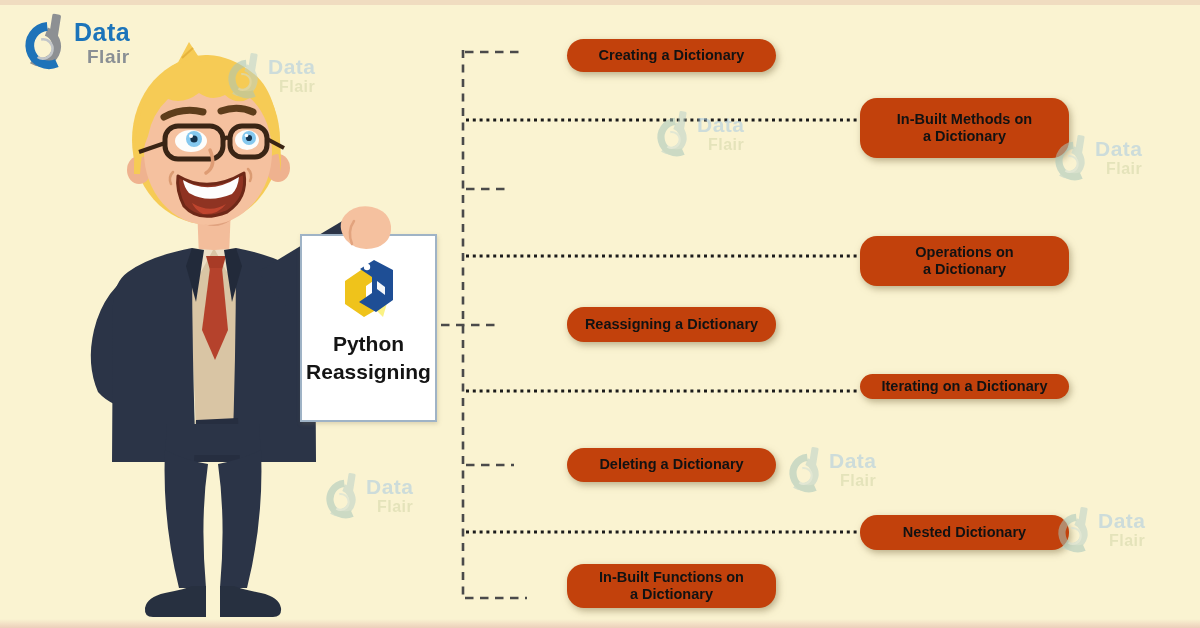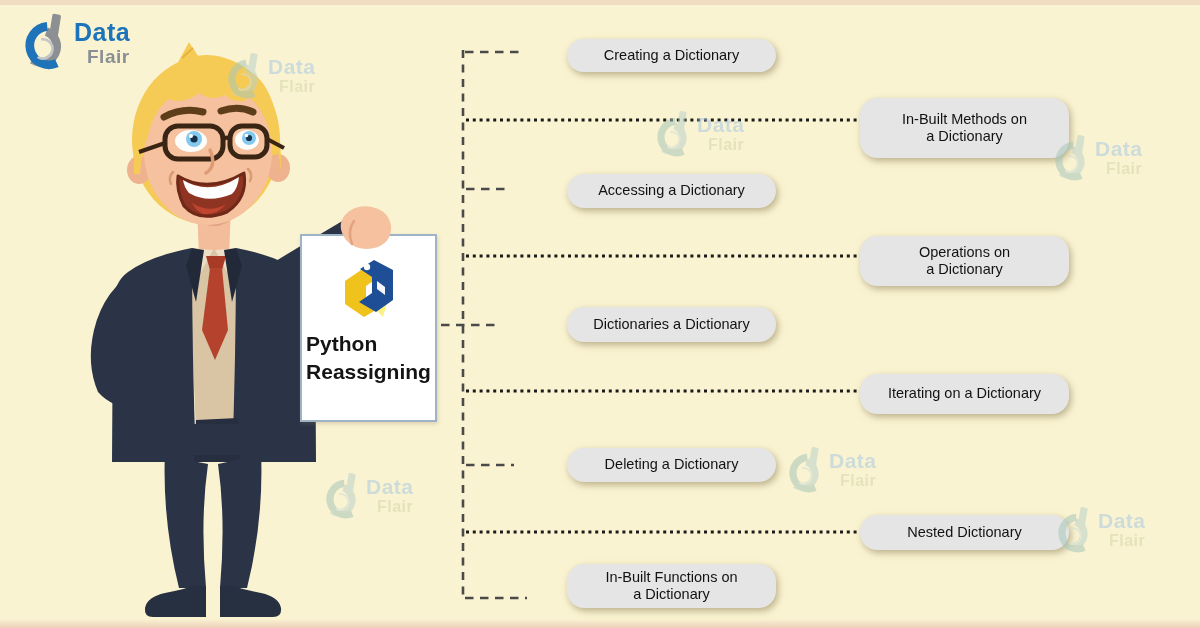--- a/index.html
+++ b/index.html
@@ -26,36 +26,36 @@
   .watermark .df-logo{--df-c1:#BBD2C8;--df-c2:#A8C7BB;--df-c3:#CFDED6;}
   .wm-text{margin-left:3px;margin-top:4px;}
   .wm-data{color:#A9CBE2;font-size:21px;font-weight:bold;line-height:1;letter-spacing:.5px;}
   .wm-flair{color:#D3D6A8;font-size:16px;font-weight:bold;line-height:1;margin:2px 0 0 11px;letter-spacing:.5px;}
 
   
   .lines{z-index:3;}
 
   
   .topic{
-    position:absolute;width:209px;background:#e5e5e5;border-radius:17px;
+    position:absolute;width:209px;background:#c2410c;border-radius:17px;
     display:flex;align-items:center;justify-content:center;text-align:center;
-    font-weight:normal;font-size:14.5px;line-height:1.2;color:#121212;
+    font-weight:bold;font-size:14.5px;line-height:1.2;color:#121212;
     white-space:pre-line;z-index:4;
     box-shadow:2px 3px 7px rgba(135,120,80,.55);
   }
 
   
   .sign{
     position:absolute;left:300px;top:234px;width:137px;height:188px;
     background:#FFFFFF;border:2px solid #9FB3C6;box-sizing:border-box;
     display:flex;flex-direction:column;align-items:center;z-index:2;
     box-shadow:1px 2px 4px rgba(130,120,90,.25);
   }
   .sign-logo{margin-top:22px;}
-  .sign-text{margin-top:8px;text-align:left;font-weight:bold;color:#141414;
+  .sign-text{margin-top:8px;text-align:center;font-weight:bold;color:#141414;
     font-size:21px;line-height:1.32;}
 
   .char{z-index:1;}
   .hand-layer{z-index:3;}
 </style>
 </head>
 <body>
 
 <div class="stage">
 
@@ -162,25 +162,24 @@
     <path d="M465,598 H527" stroke="#4A4A4A" stroke-width="2.6" stroke-dasharray="8.5 6.5" fill="none"></path>
     <path d="M466,120 H858" stroke="#1B1B1B" stroke-width="2.8" stroke-dasharray="3 3.8" fill="none"></path>
     <path d="M466,256 H858" stroke="#1B1B1B" stroke-width="2.8" stroke-dasharray="3 3.8" fill="none"></path>
     <path d="M466,391 H860" stroke="#1B1B1B" stroke-width="2.8" stroke-dasharray="3 3.8" fill="none"></path>
     <path d="M466,532 H858" stroke="#1B1B1B" stroke-width="2.8" stroke-dasharray="3 3.8" fill="none"></path>
   </svg>
 
   <div class="topic" style="left:567px;top:39px;height:33px">Creating a Dictionary</div>
   <div class="topic" style="left:860px;top:98px;height:60px">In-Built Methods on
 a Dictionary</div>
-  <div class="topic" style="left:567px;top:174px;height:34px">Accessing a Dictionary</div>
   <div class="topic" style="left:860px;top:236px;height:50px">Operations on
 a Dictionary</div>
-  <div class="topic" style="left:567px;top:307px;height:35px">Dictionaries a Dictionary</div>
-  <div class="topic" style="left:860px;top:374px;height:40px">Iterating on a Dictionary</div>
+  <div class="topic" style="left:567px;top:307px;height:35px">Reassigning a Dictionary</div>
+  <div class="topic" style="left:860px;top:374px;height:25px">Iterating on a Dictionary</div>
   <div class="topic" style="left:860px;top:515px;height:35px">Nested Dictionary</div>
   <div class="topic" style="left:567px;top:448px;height:34px">Deleting a Dictionary</div>
   <div class="topic" style="left:567px;top:564px;height:44px">In-Built Functions on
 a Dictionary</div>
 
   <div class="brand">
     <svg class="df-logo" width="56" height="62" viewBox="0 0 64 68">
         <use href="#df-logo-sym"></use>
       </svg>
     <div class="brand-text">

